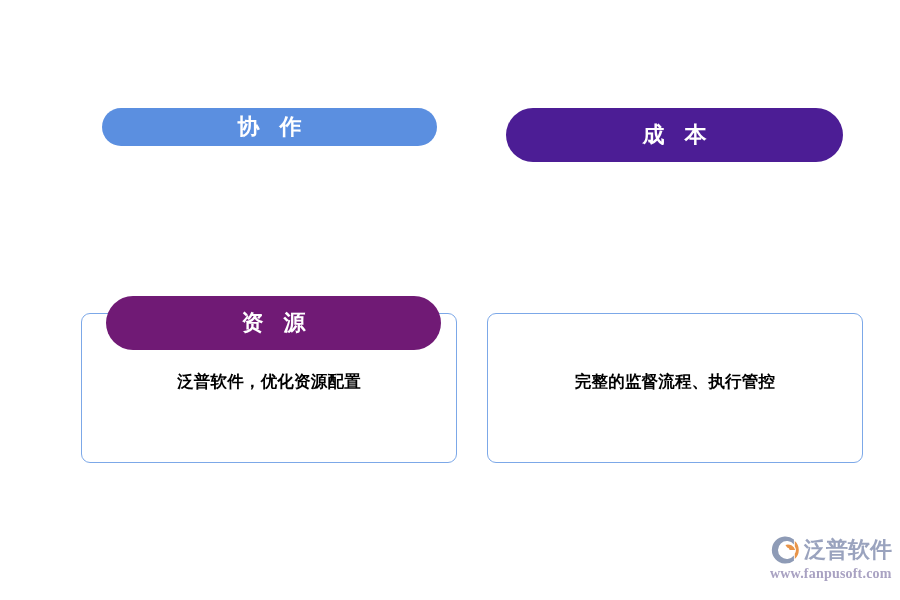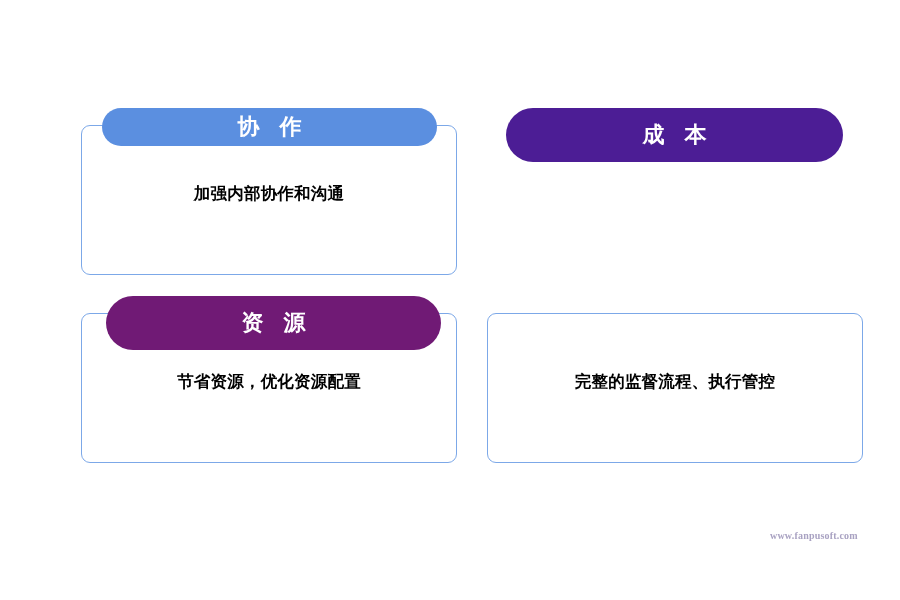--- a/index.html
+++ b/index.html
@@ -80,46 +80,52 @@
     font-size: 22px;
     font-weight: bold;
     color: #9AA3BE;
     letter-spacing: 0px;
     line-height: 34px;
     margin-left: 2px;
     font-family: "DejaVu Sans", sans-serif;
   }
   #logo-url {
     font-family: "Liberation Serif", "DejaVu Serif", serif;
-    font-size: 10px;
+    font-size: 14px;
     font-weight: bold;
     color: #A9A2C2;
     letter-spacing: 0.2px;
     margin-top: -2px;
     padding-left: 2px;
   }
 </style>
 </head>
 <body>
 
 <div id="stage">
 
-  <div class="card" id="card-collaboration" style="left:81px; top:125px; width:376px; height:150px;">
-    <div class="card-body" style="top:57px;">加强内部协作和沟通</div>
-  </div>
   <div class="pill" id="pill-collaboration" style="left:102px; top:108px; width:335px; height:38px; background:#5B8FE0; color:#ffffff;">协 作</div>
 
   <div class="pill" id="pill-cost" style="left:506px; top:108px; width:337px; height:54px; background:#4c1d95; color:#ffffff;">成 本</div>
 
   <div class="card" id="card-resource" style="left:81px; top:313px; width:376px; height:150px;">
-    <div class="card-body" style="top:57px;">节省资源，优化资源配置</div>
+    <div class="card-body" style="top:57px;">泛普软件，优化资源配置</div>
   </div>
   <div class="pill" id="pill-resource" style="left:106px; top:296px; width:335px; height:54px; background:#701a75; color:#ffffff;">资 源</div>
 
   <div class="card" id="card-process" style="left:487px; top:313px; width:376px; height:150px;">
     <div class="card-body" style="top:57px;">完整的监督流程、执行管控</div>
   </div>
 
   <div id="logo">
+    <div id="logo-row">
+      <svg id="logo-mark" viewBox="0 0 40 40">
+        <path d="M30.5 7.5 A16 16 0 1 0 30.5 32.5 L30.5 26.5 A10.5 10.5 0 1 1 30.5 13.5 Z" fill="#8E9BB6"></path>
+        <path d="M31.5 9.5 A14 14 0 0 1 31.5 30.5 L31.5 24.5 A8.5 8.5 0 0 0 31.5 15.5 Z" fill="#E8954A"></path>
+        <path d="M18 20 a6.5 6.5 0 0 1 13 0 a6.5 6.5 0 0 1 -13 0 z" fill="#8E9BB6" opacity="0.0"></path>
+        <path d="M20.5 14 A9 9 0 0 1 32 20 L25.5 20 A3.8 3.8 0 0 0 22.5 17 Z" fill="#E8954A"></path>
+      </svg>
+      <span id="logo-word">泛普软件</span>
+    </div>
     <div id="logo-url">www.fanpusoft.com</div>
   </div>
 
 </div>
 
 </body></html>

